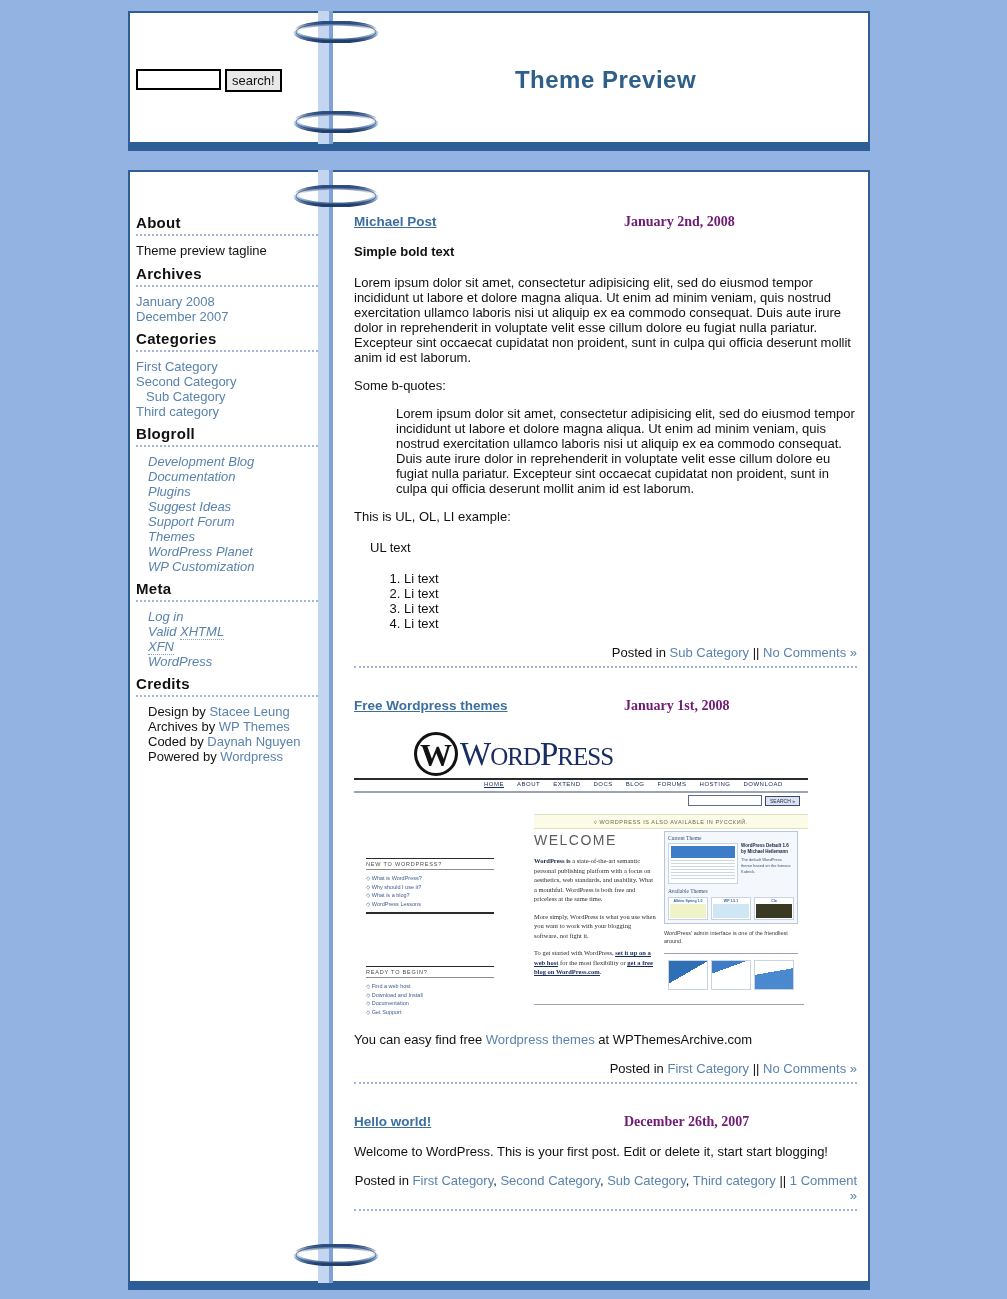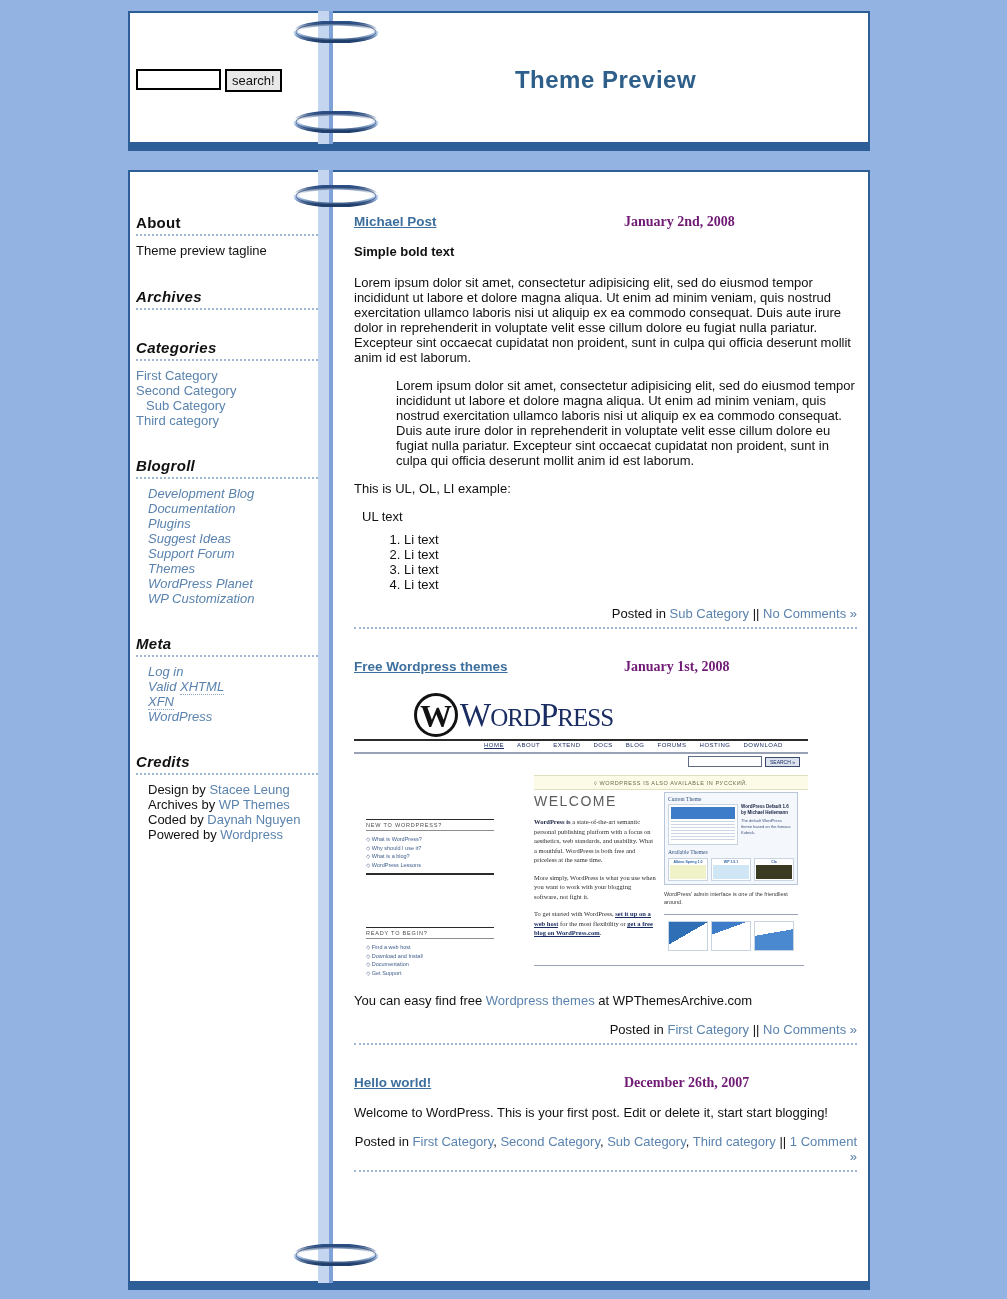--- a/index.html
+++ b/index.html
@@ -163,21 +163,21 @@
   .side-head {
     font-family: "Liberation Sans", sans-serif;
     font-size: 15px;
     font-weight: bold;
     color: #111111;
     letter-spacing: 0.3px;
     padding-bottom: 3px;
     border-bottom: 2px dotted #9fb6d4;
     margin: 0 0 7px 0;
   }
-  .side-head.spaced { margin-top: 29px; font-style: italic; }
+  .side-head.spaced { margin-top: 6px; }
   .side-text {
     font-size: 13px;
     color: #111111;
     margin: 0 0 4px 0;
     line-height: 16px;
   }
   .side-list {
     list-style: none;
     margin: 0;
     padding: 0;
@@ -246,21 +246,21 @@
     line-height: 15px;
   }
   .post-body blockquote p { margin: 0; }
   ul.ul-demo {
     list-style: none;
     margin: 0 0 0 0;
     padding: 0;
     font-size: 13px;
     line-height: 15px;
   }
-  ul.ul-demo > li { margin: 8px; }
+  ul.ul-demo > li { margin: 16px; }
   ol.ol-demo {
     margin: 0 0 0 0;
     padding-left: 50px;
     font-size: 13px;
     line-height: 15px;
   }
   ol.ol-demo > li.ol-label {
     list-style: none;
     margin-left: 0;
   }
@@ -579,20 +579,24 @@
   <ellipse cx="43" cy="11" rx="40" ry="9" fill="none" stroke="url(#rg)" stroke-width="5"></ellipse>
   <ellipse cx="43" cy="11" rx="40" ry="9" fill="none" stroke="#1b3560" stroke-width="1.1" opacity=".55"></ellipse>
 </svg>
 
 <div id="sidebar">
 
   <div class="side-head">About</div>
   <p class="side-text">Theme preview tagline</p>
 
   <div class="side-head spaced">Archives</div>
+  <ul class="side-list">
+    <li><a class="link" href="#">January 2008</a></li>
+    <li><a class="link" href="#">December 2007</a></li>
+  </ul>
 
   <div class="side-head spaced">Categories</div>
   <ul class="side-list">
     <li><a class="link" href="#">First Category</a></li>
     <li><a class="link" href="#">Second Category</a></li>
     <li class="sub"><a class="link" href="#">Sub Category</a></li>
     <li><a class="link" href="#">Third category</a></li>
   </ul>
 
   <div class="side-head spaced">Blogroll</div>
@@ -627,20 +631,21 @@
 <div id="content">
 
   <div class="post">
     <div class="post-head">
       <a class="post-title" href="#">Michael Post</a>
       <div class="post-date">January 2nd, 2008</div>
     </div>
     <div class="post-body">
       <p class="bold-lead">Simple bold text</p>
       <p>Lorem ipsum dolor sit amet, consectetur adipisicing elit, sed do eiusmod tempor incididunt ut labore et dolore magna aliqua. Ut enim ad minim veniam, quis nostrud exercitation ullamco laboris nisi ut aliquip ex ea commodo consequat. Duis aute irure dolor in reprehenderit in voluptate velit esse cillum dolore eu fugiat nulla pariatur. Excepteur sint occaecat cupidatat non proident, sunt in culpa qui officia deserunt mollit anim id est laborum.</p>
+      <p>Some b-quotes:</p>
       <blockquote>
         <p>Lorem ipsum dolor sit amet, consectetur adipisicing elit, sed do eiusmod tempor incididunt ut labore et dolore magna aliqua. Ut enim ad minim veniam, quis nostrud exercitation ullamco laboris nisi ut aliquip ex ea commodo consequat. Duis aute irure dolor in reprehenderit in voluptate velit esse cillum dolore eu fugiat nulla pariatur. Excepteur sint occaecat cupidatat non proident, sunt in culpa qui officia deserunt mollit anim id est laborum.</p>
       </blockquote>
       <p>This is UL, OL, LI example:</p>
       <ul class="ul-demo">
         <li>UL text</li>
       </ul>
       <ol class="ol-demo">
         <li class="numbered">Li text</li>
         <li class="numbered">Li text</li>

